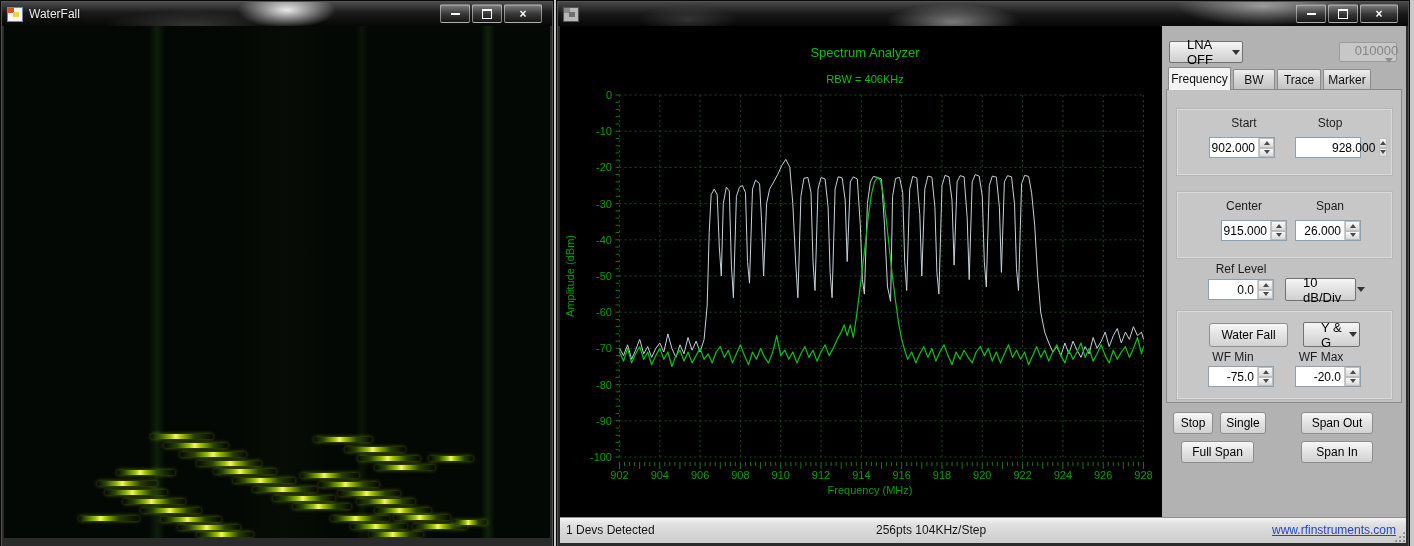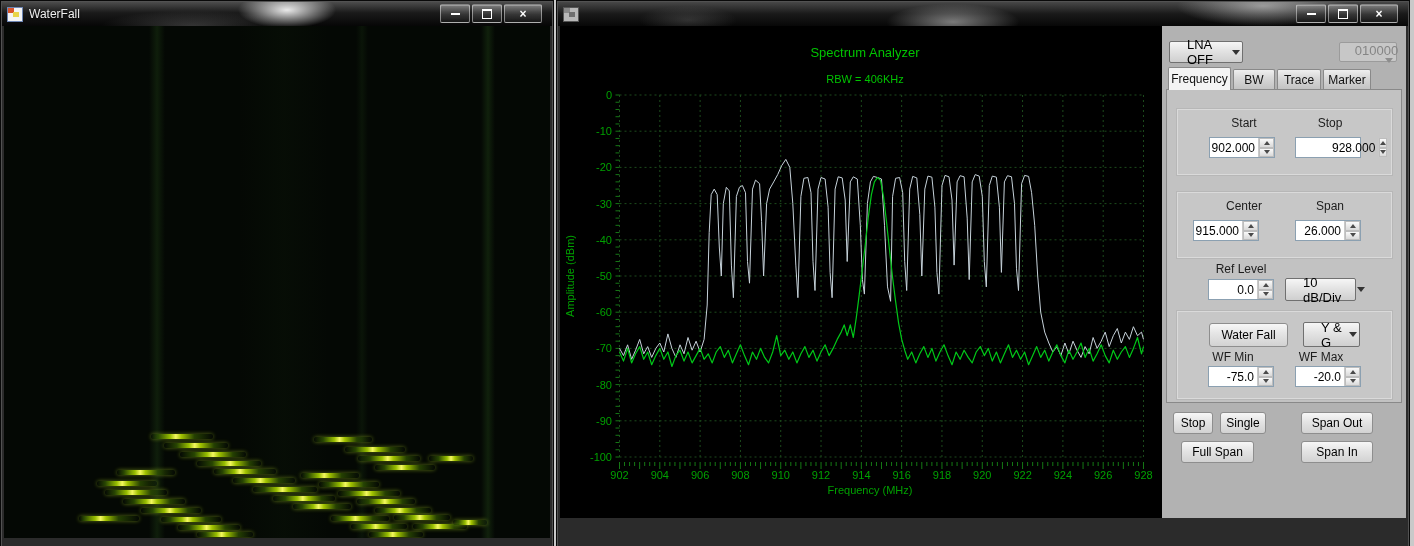--- a/index.html
+++ b/index.html
@@ -421,21 +421,21 @@
             </span>
           <span class="sbtn">
               <i class="tri-d"></i>
             </span>
         </span>
       </div>
 
       <div class="groupbox" style="left:10px;top:102px;width:213px;height:64px;"></div>
       <div class="flabel" style="left:42px;top:109px;width:70px;">Center</div>
       <div class="flabel" style="left:128px;top:109px;width:70px;">Span</div>
-      <div class="numfield" style="left:26px;top:130px;width:66px;">
+      <div class="numfield" style="left:54px;top:130px;width:66px;">
         <span class="val">915.000</span>
         <span class="spin">
           <span class="sbtn">
               <i class="tri-u"></i>
             </span>
           <span class="sbtn">
               <i class="tri-d"></i>
             </span>
         </span>
       </div>
@@ -504,13 +504,19 @@
       </div>
     </div>
 
     <div class="btn" style="left:11px;top:386px;width:40px;height:22px;line-height:21px;">Stop</div>
     <div class="btn" style="left:58px;top:386px;width:46px;height:22px;line-height:21px;">Single</div>
     <div class="btn" style="left:139px;top:386px;width:72px;height:22px;line-height:21px;">Span Out</div>
     <div class="btn" style="left:19px;top:415px;width:73px;height:22px;line-height:21px;">Full Span</div>
     <div class="btn" style="left:139px;top:415px;width:72px;height:22px;line-height:21px;">Span In</div>
   </div>
 
+  <div class="sa-status">
+    <span class="st-left">1 Devs Detected</span>
+    <span class="st-center">256pts  104KHz/Step</span>
+    <span class="st-link">www.rfinstruments.com</span>
+    <span class="grip"></span>
+  </div>
 </div>
 
 </body></html>

